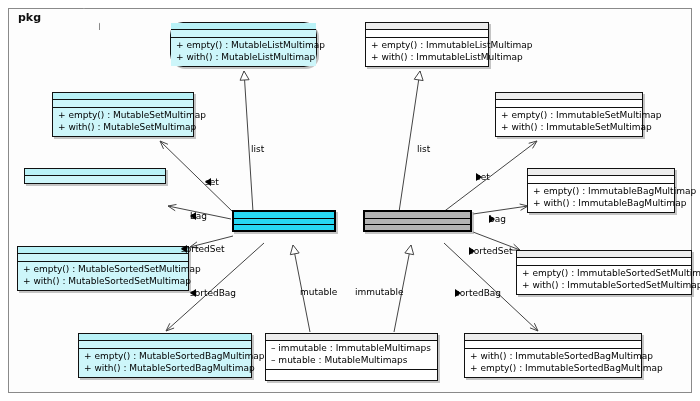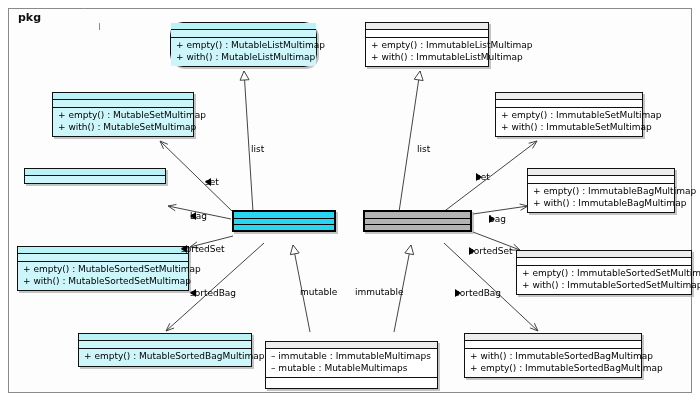--- a/index.html
+++ b/index.html
@@ -153,31 +153,32 @@
         <div class="compart">
           <div class="m">+ empty() : ImmutableSortedSetMultimap</div>
           <div class="m">+ with() : ImmutableSortedSetMultimap</div>
         </div>
       </div>
       <div class="cls cyan" style="left: 78px; top: 333px; width: 174px;">
         <div class="title"></div>
         <div class="compart empty"></div>
         <div class="compart">
           <div class="m">+ empty() : MutableSortedBagMultimap</div>
+          <div class="m">+ with() : MutableSortedBagMultimap</div>
         </div>
       </div>
       <div class="cls gray" style="left: 464px; top: 333px; width: 178px;">
         <div class="title"></div>
         <div class="compart empty"></div>
         <div class="compart">
           <div class="m">+ with() : ImmutableSortedBagMultimap</div>
           <div class="m">+ empty() : ImmutableSortedBagMultimap</div>
         </div>
       </div>
-      <div class="cls gray" style="left: 265px; top: 333px; width: 173px; margin-top: 8px;">
+      <div class="cls gray" style="left: 265px; top: 333px; width: 173px;">
         <div class="title"></div>
         <div class="compart">
           <div class="m">– immutable : ImmutableMultimaps</div>
           <div class="m">– mutable : MutableMultimaps</div>
         </div>
         <div class="compart empty" style="height: 10px;"></div>
       </div>
       <div class="hub cyan" style="left: 232px; top: 210px; width: 104px;">
         <div class="title"></div>
         <div class="bar"></div>

